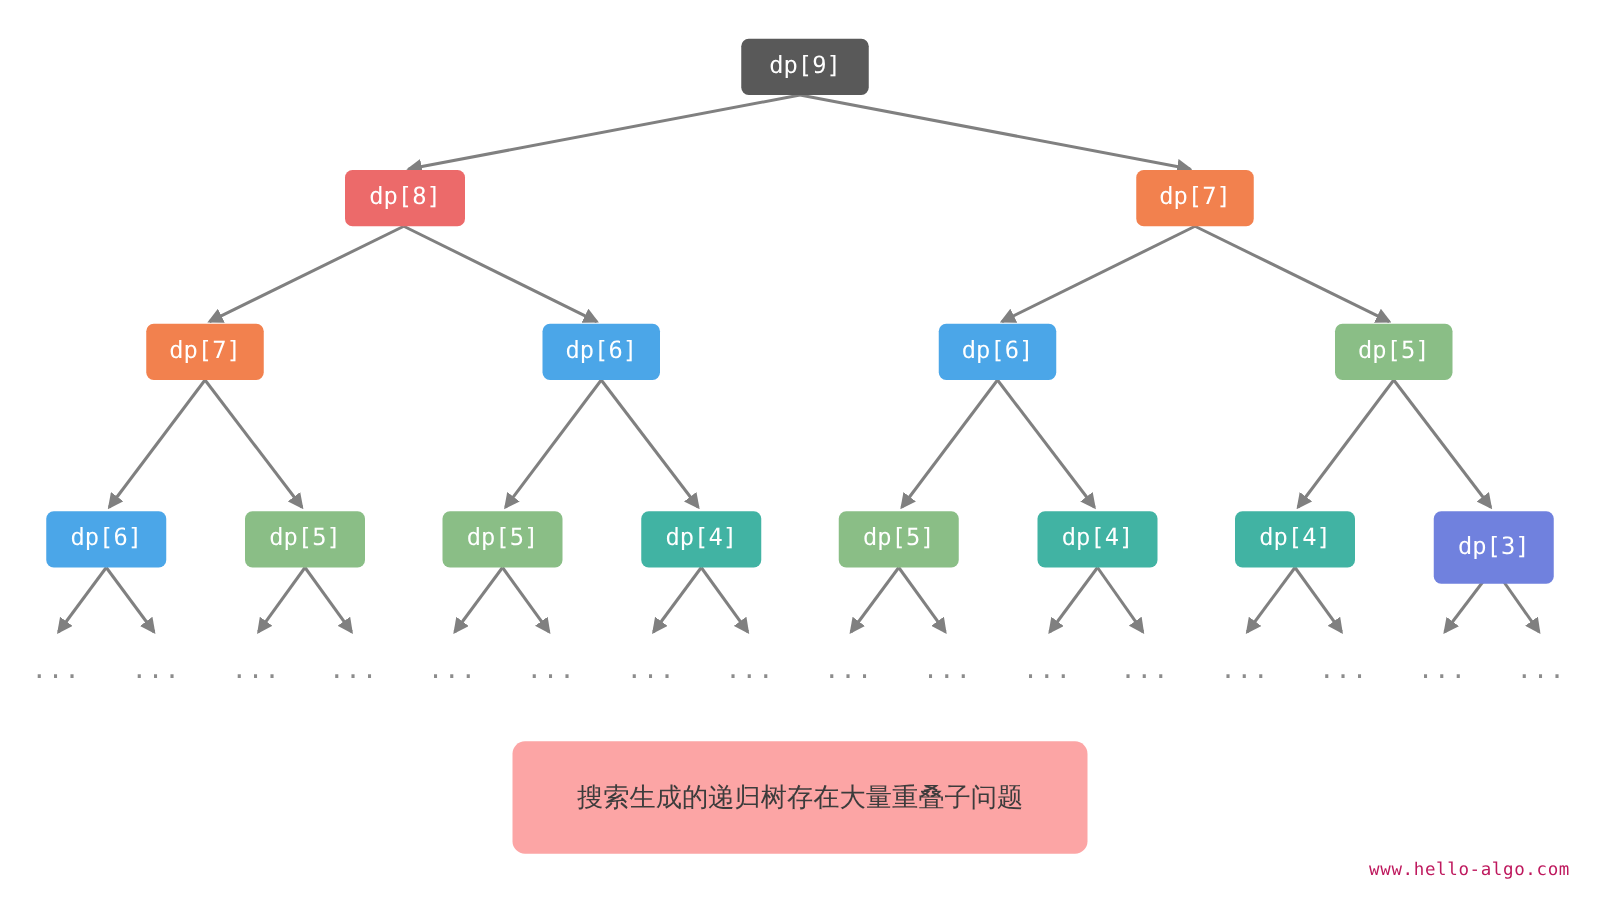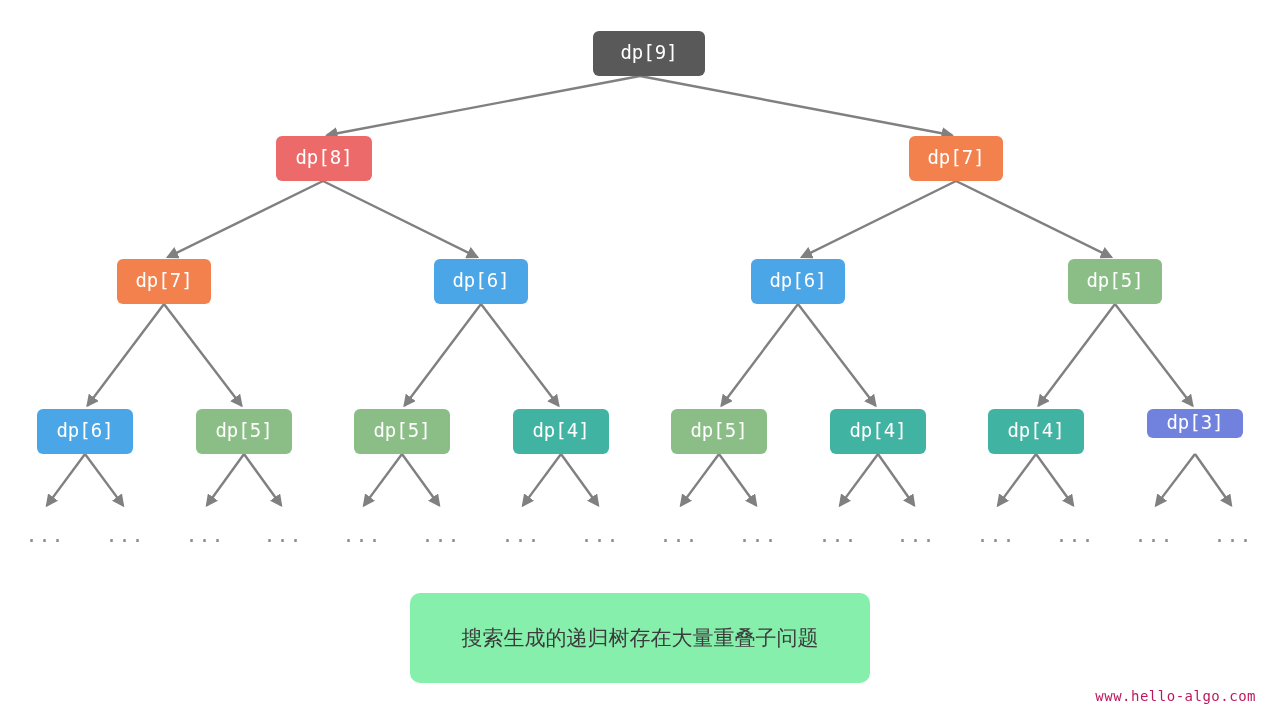--- a/index.html
+++ b/index.html
@@ -60,21 +60,21 @@
     user-select: none;
     text-align: center;
   }
 
   #caption-box {
     position: absolute;
     left: 410px;
     top: 593px;
     width: 460px;
     height: 90px;
-    background: #86efac;
+    background: #fca5a5;
     border-radius: 10px;
     display: flex;
     flex-direction: column;
     align-items: center;
     justify-content: center;
     gap: 6px;
   }
   .caption-line {
     font-family: "DejaVu Sans", sans-serif;
     font-size: 21px;
@@ -146,21 +146,21 @@
         <line x1="878" y1="454" x2="839.7856826518772" y2="505.58932841996574" stroke="#808080" stroke-width="2.4" marker-end="url(#arrowhead)"></line>
         <line x1="878" y1="454" x2="914.2735197814761" y2="505.5465807420977" stroke="#808080" stroke-width="2.4" marker-end="url(#arrowhead)"></line>
         <line x1="1036" y1="454" x2="997.7856826518772" y2="505.58932841996574" stroke="#808080" stroke-width="2.4" marker-end="url(#arrowhead)"></line>
         <line x1="1036" y1="454" x2="1073.2435283384668" y2="505.56796231480035" stroke="#808080" stroke-width="2.4" marker-end="url(#arrowhead)"></line>
         <line x1="1195" y1="454" x2="1155.8141277205743" y2="505.6106610509508" stroke="#808080" stroke-width="2.4" marker-end="url(#arrowhead)"></line>
         <line x1="1195" y1="454" x2="1231.2735197814761" y2="505.5465807420977" stroke="#808080" stroke-width="2.4" marker-end="url(#arrowhead)"></line>
       </g>
   </svg>
 
   <div id="nodes-layer">
-      <div class="node" style="left: 593px; top: 31px; width: 112px; height: 45px; background: rgb(89, 89, 89);">
+      <div class="node" style="left: 593px; top: 31px; width: 102px; height: 45px; background: rgb(89, 89, 89);">
         <span class="lbl">dp[9]</span>
       </div>
       <div class="node" style="left: 276px; top: 136px; width: 96px; height: 45px; background: rgb(236, 106, 106);">
         <span class="lbl">dp[8]</span>
       </div>
       <div class="node" style="left: 909px; top: 136px; width: 94px; height: 45px; background: rgb(242, 129, 78);">
         <span class="lbl">dp[7]</span>
       </div>
       <div class="node" style="left: 117px; top: 259px; width: 94px; height: 45px; background: rgb(242, 129, 78);">
         <span class="lbl">dp[7]</span>
@@ -188,21 +188,21 @@
       </div>
       <div class="node" style="left: 671px; top: 409px; width: 96px; height: 45px; background: rgb(138, 190, 134);">
         <span class="lbl">dp[5]</span>
       </div>
       <div class="node" style="left: 830px; top: 409px; width: 96px; height: 45px; background: rgb(65, 179, 163);">
         <span class="lbl">dp[4]</span>
       </div>
       <div class="node" style="left: 988px; top: 409px; width: 96px; height: 45px; background: rgb(65, 179, 163);">
         <span class="lbl">dp[4]</span>
       </div>
-      <div class="node" style="left: 1147px; top: 409px; width: 96px; height: 29px; background: rgb(112, 129, 222);">
+      <div class="node" style="left: 1147px; top: 409px; width: 96px; height: 58px; background: rgb(112, 129, 222);">
         <span class="lbl">dp[3]</span>
       </div>
     </div>
   <div id="ellipsis-layer">
       <div class="ellipsis" style="left: 25px; top: 525px; width: 40px;">...</div>
       <div class="ellipsis" style="left: 105px; top: 525px; width: 40px;">...</div>
       <div class="ellipsis" style="left: 185px; top: 525px; width: 40px;">...</div>
       <div class="ellipsis" style="left: 263px; top: 525px; width: 40px;">...</div>
       <div class="ellipsis" style="left: 342px; top: 525px; width: 40px;">...</div>
       <div class="ellipsis" style="left: 421px; top: 525px; width: 40px;">...</div>

